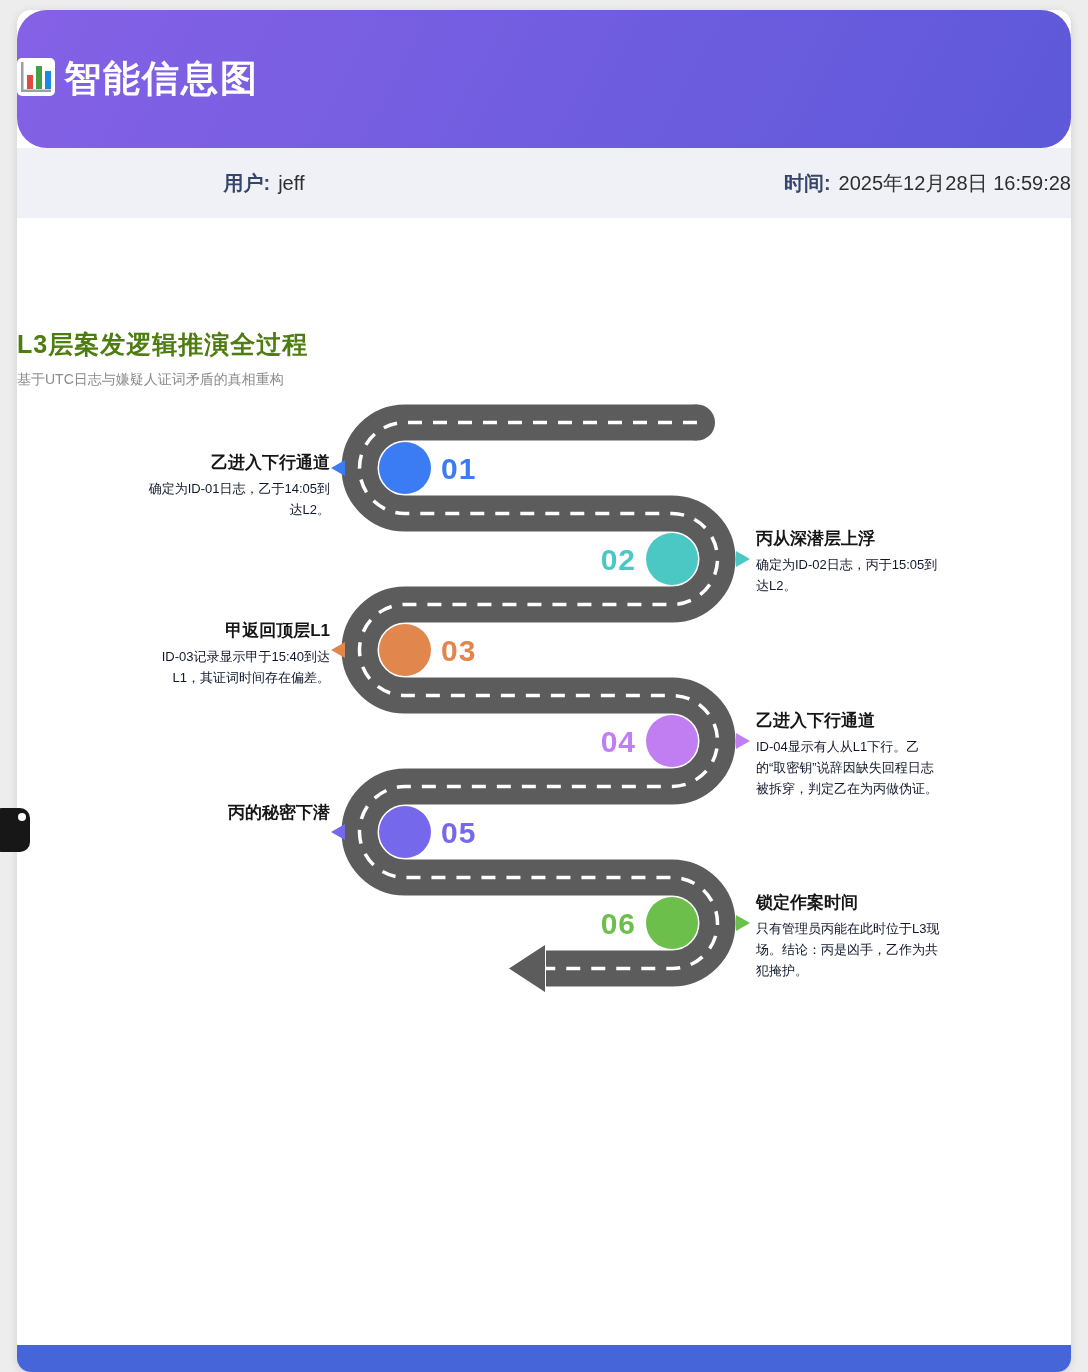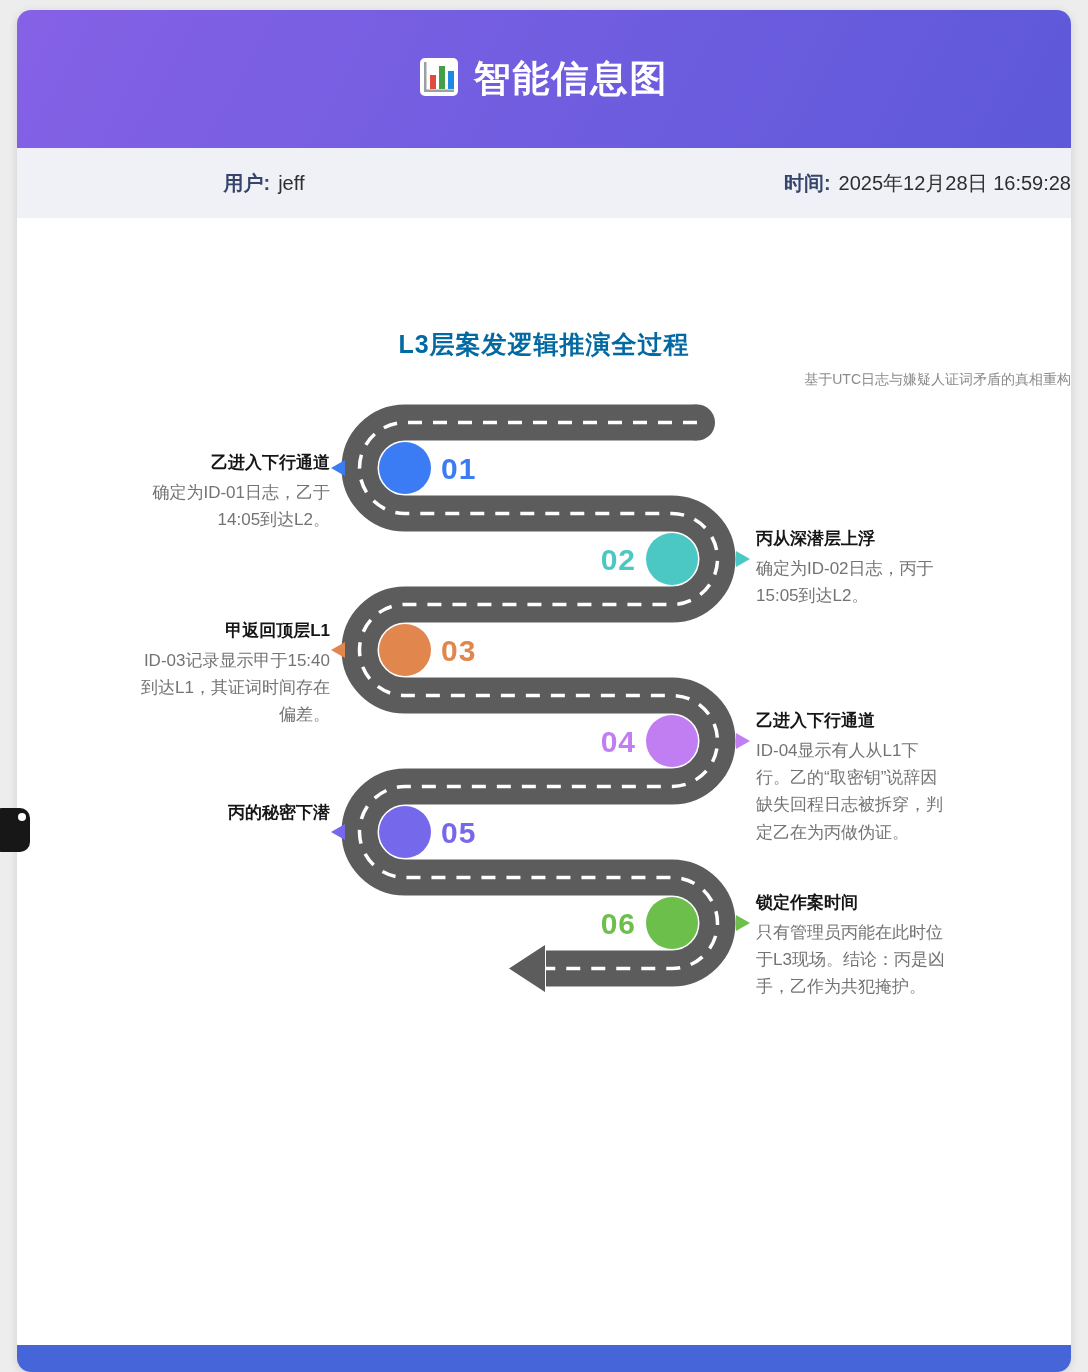--- a/index.html
+++ b/index.html
@@ -11,47 +11,47 @@
     overflow:hidden;
   }
   .card{
     position:absolute;left:17px;top:10px;width:1054px;height:1362px;
     background:#ffffff;border-radius:14px;overflow:hidden;
     box-shadow:0 2px 10px rgba(0,0,0,.12);
   }
   .app-header{
     height:138px;
     background:linear-gradient(118deg,#8561e6 0%,#5d59d9 100%);
-    display:flex;align-items:center;justify-content:center;gap:16px;
+    display:flex;align-items:center;gap:9px;border-radius:30px;
   }
   .app-header h1{color:#fff;font-size:37px;font-weight:700;letter-spacing:2px}
   .meta-bar{
     height:70px;background:#eff1f6;display:flex;align-items:center;
     font-size:20px;color:#2e2e2e;
   }
   .meta-item.user{flex:1;text-align:center;padding-right:66px}
   .meta-item.time{flex:1;text-align:right}
   .meta-label{font-weight:700;color:#36466b;margin-right:8px}
   .infographic{position:relative;height:1127px}
   .info-title{
-    position:absolute;top:110px;left:0;width:100%;text-align:center;
-    font-size:25px;font-weight:700;color:#0369a1;letter-spacing:1px;
+    position:absolute;top:110px;left:0;width:100%;
+    font-size:25px;font-weight:700;color:#4d7c0f;letter-spacing:1px;
   }
   .info-subtitle{
-    position:absolute;top:153px;left:0;width:100%;text-align:right;
+    position:absolute;top:153px;left:0;width:100%;text-align:left;
     font-size:14px;color:#8b8b8b;
   }
   .road-svg{position:absolute;top:0;left:0}
   .road-svg text.step-num{font-weight:700;font-size:30px;letter-spacing:1px;
     font-family:"Liberation Sans","DejaVu Sans",sans-serif}
   .step-label{position:absolute;width:190px}
   .step-label.left{right:741px;text-align:right}
   .step-label.right{left:739px;text-align:left}
   .step-label h3{font-size:17px;font-weight:700;color:#161616;margin-bottom:5px}
-  .step-label p{font-size:17px;line-height:1.6;color:#737373}
+  .step-label p{font-size:13px;line-height:1.6;color:#0f172a}
   .footer-bar{position:absolute;left:0;right:0;bottom:0;height:27px;background:#4565d8}
   .floating-tab{
     position:absolute;left:-8px;top:808px;width:38px;height:44px;
     background:#171717;border-radius:10px;z-index:20;border:none;cursor:pointer;
   }
   .floating-tab .dot{position:absolute;left:26px;top:5px;width:8px;height:8px;border-radius:50%;background:#fff}
 </style>
 </head>
 <body>
 

